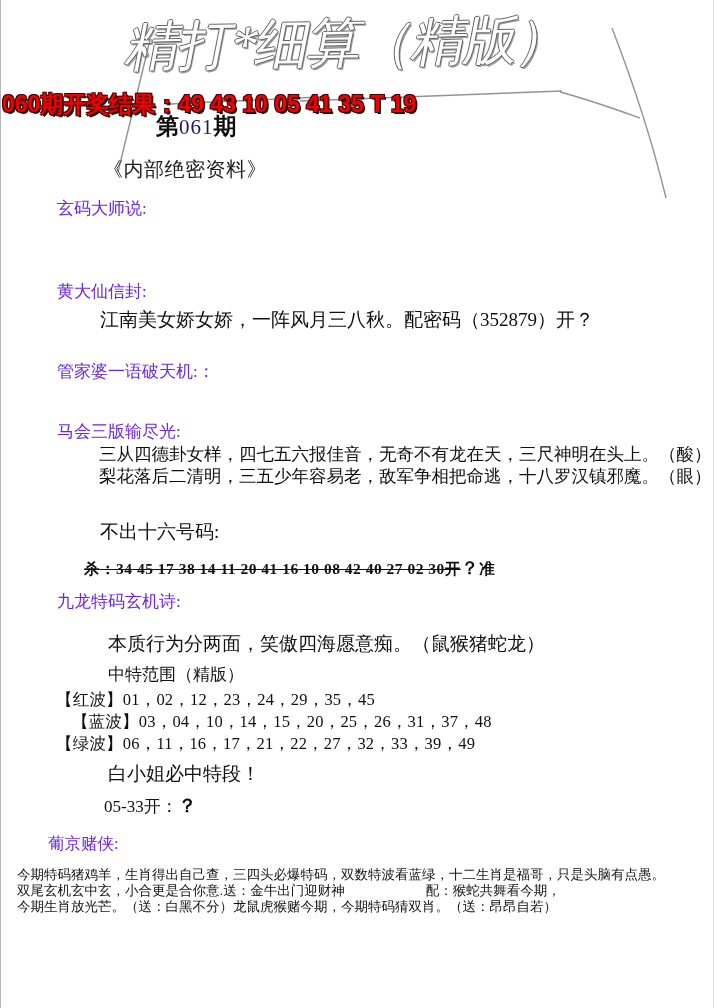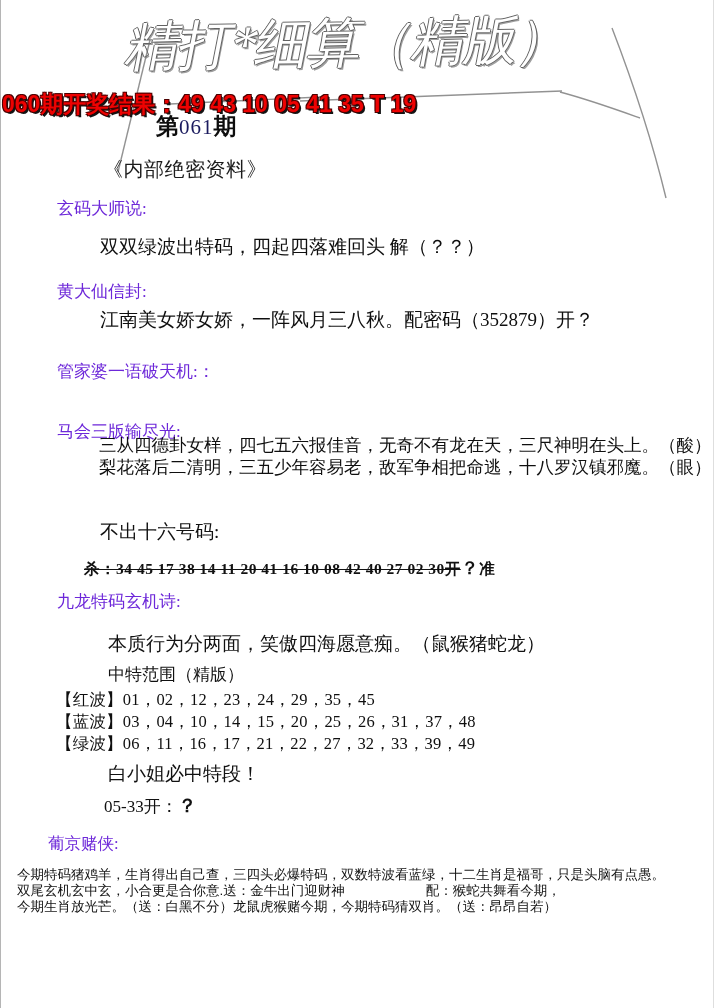--- a/index.html
+++ b/index.html
@@ -40,37 +40,37 @@
 
   .secret-title{position:absolute;left:103px;top:156px;font-size:20px;color:#1c1c1c;letter-spacing:.5px;white-space:nowrap;}
 
   .heading{position:absolute;left:57px;font-size:17px;color:#6d28d9;white-space:nowrap;}
   .content{position:absolute;left:100px;font-size:19px;color:#0f0f0f;white-space:nowrap;}
 
   .h-master{top:197px;}   .c-master{top:234px;}
   .h-wong{top:280px;}     .c-wong{top:307px;}
   .h-guan{top:360px;}     .c-guan{top:377px;}
   .h-mahui{top:420px;}
-  .mahui-block{position:absolute;left:99px;top:435px;font-size:17.5px;line-height:21.5px;color:#0f0f0f;white-space:nowrap;}
+  .mahui-block{position:absolute;left:99px;top:444px;font-size:17.5px;line-height:21.5px;color:#0f0f0f;white-space:nowrap;}
   .sixteen{position:absolute;left:100px;top:519px;font-size:19px;white-space:nowrap;}
 
   .kill-line{
     position:absolute;left:84px;top:556px;
     font-size:15.5px;font-weight:bold;white-space:nowrap;color:#111;
     letter-spacing:.5px;
   }
   .kill-line .struck{text-decoration:line-through;}
   .kill-line .q{font-size:18px;}
 
   .h-nine{top:590px;}
   .poem{position:absolute;left:108px;top:631px;font-size:19px;white-space:nowrap;}
   .range-title{position:absolute;left:108px;top:663px;font-size:17px;white-space:nowrap;}
 
   .wave-row{position:absolute;left:56px;font-size:16.5px;white-space:nowrap;color:#0f0f0f;letter-spacing:.2px;}
-  .wave-red{top:689px;} .wave-blue{top:711px;} .wave-green{top:733px;}
+  .wave-red{top:689px;} .wave-blue{top:711px;margin-left:16px;} .wave-green{top:733px;}
 
   .white-lady{position:absolute;left:108px;top:761px;font-size:19px;white-space:nowrap;}
   .open-range{position:absolute;left:104px;top:793px;font-size:17px;white-space:nowrap;}
   .open-range .q{font-weight:bold;font-size:19px;}
 
   .h-pujing{top:833px;left:48px;font-size:16.5px;}
   .bottom-block{
     position:absolute;left:17px;top:867px;width:696px;
     font-family:"Liberation Sans","DejaVu Sans",sans-serif;
     font-weight:normal;font-size:13.5px;line-height:16px;color:#121212;
@@ -97,21 +97,20 @@
 
   <div class="prev-result">060期开奖结果：49 43 10 05 41 35 T 19</div>
 
   <div class="issue">
     <span class="cjk">第</span><span class="num">061</span><span class="cjk">期</span>
   </div>
 
   <div class="secret-title">《内部绝密资料》</div>
 
   <div class="heading h-master">玄码大师说:</div>
-  <div class="content c-master">双双绿波出特码，四起四落难回头 解（？？）</div>
 
   <div class="heading h-wong">黄大仙信封:</div>
   <div class="content c-wong">江南美女娇女娇，一阵风月三八秋。配密码（352879）开？</div>
 
   <div class="heading h-guan">管家婆一语破天机:：</div>
 
   <div class="heading h-mahui">马会三版输尽光:</div>
   <div class="mahui-block">
     <div>三从四德卦女样，四七五六报佳音，无奇不有龙在天，三尺神明在头上。（酸）</div>
     <div>梨花落后二清明，三五少年容易老，敌军争相把命逃，十八罗汉镇邪魔。（眼）</div>

